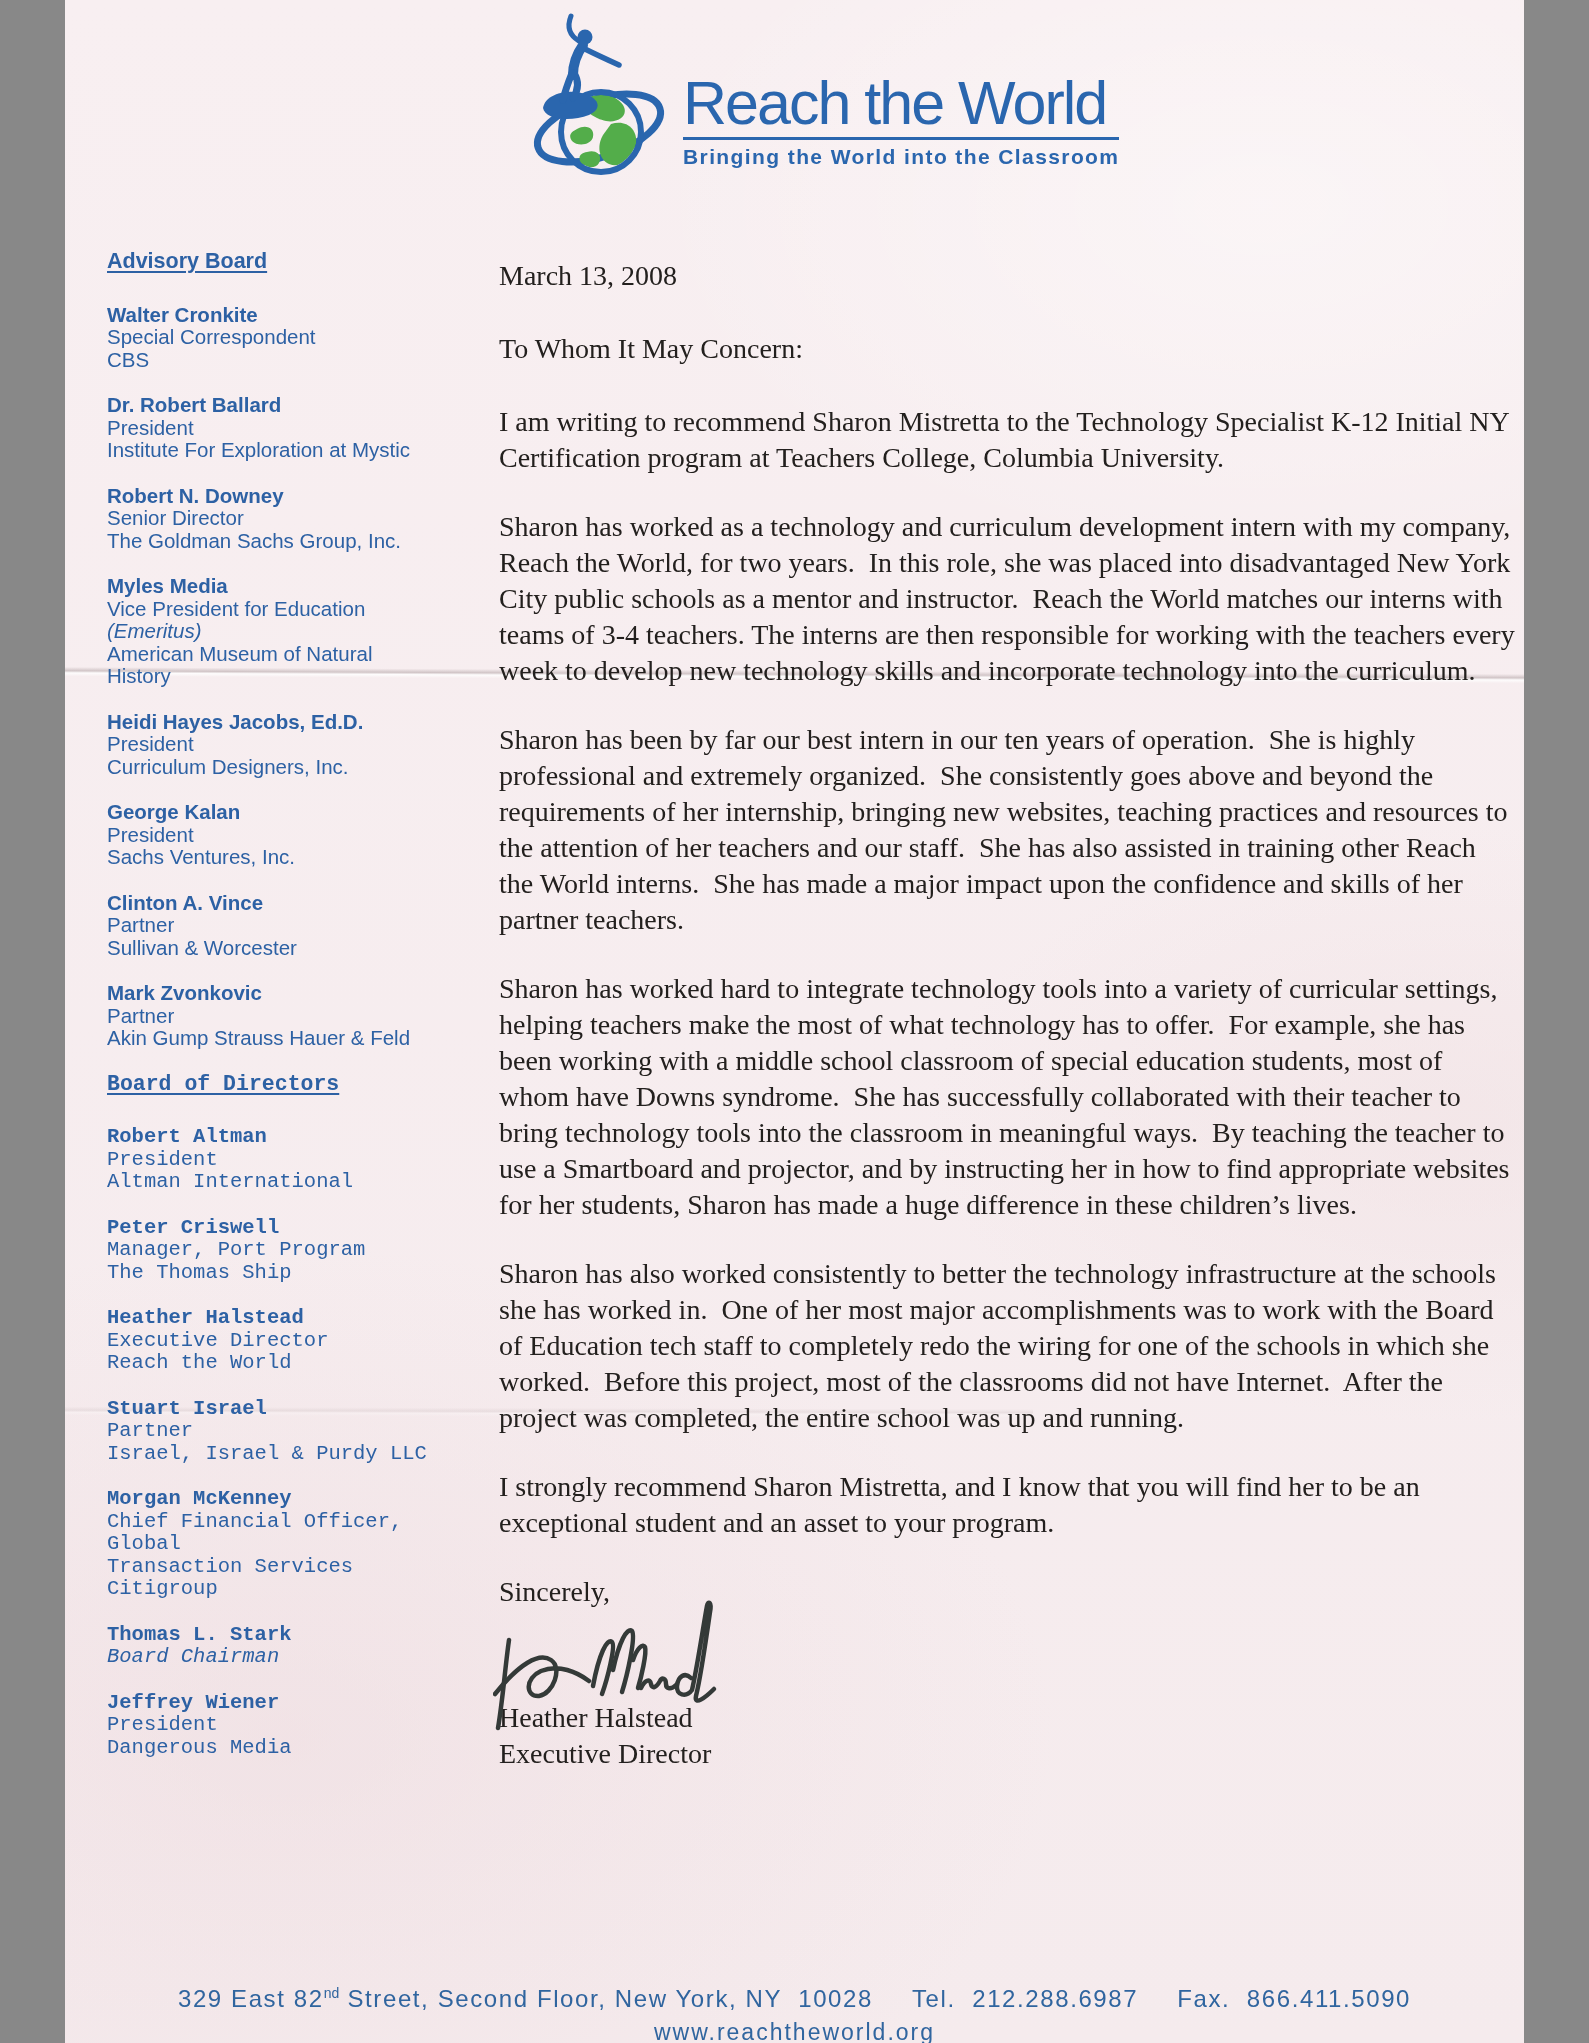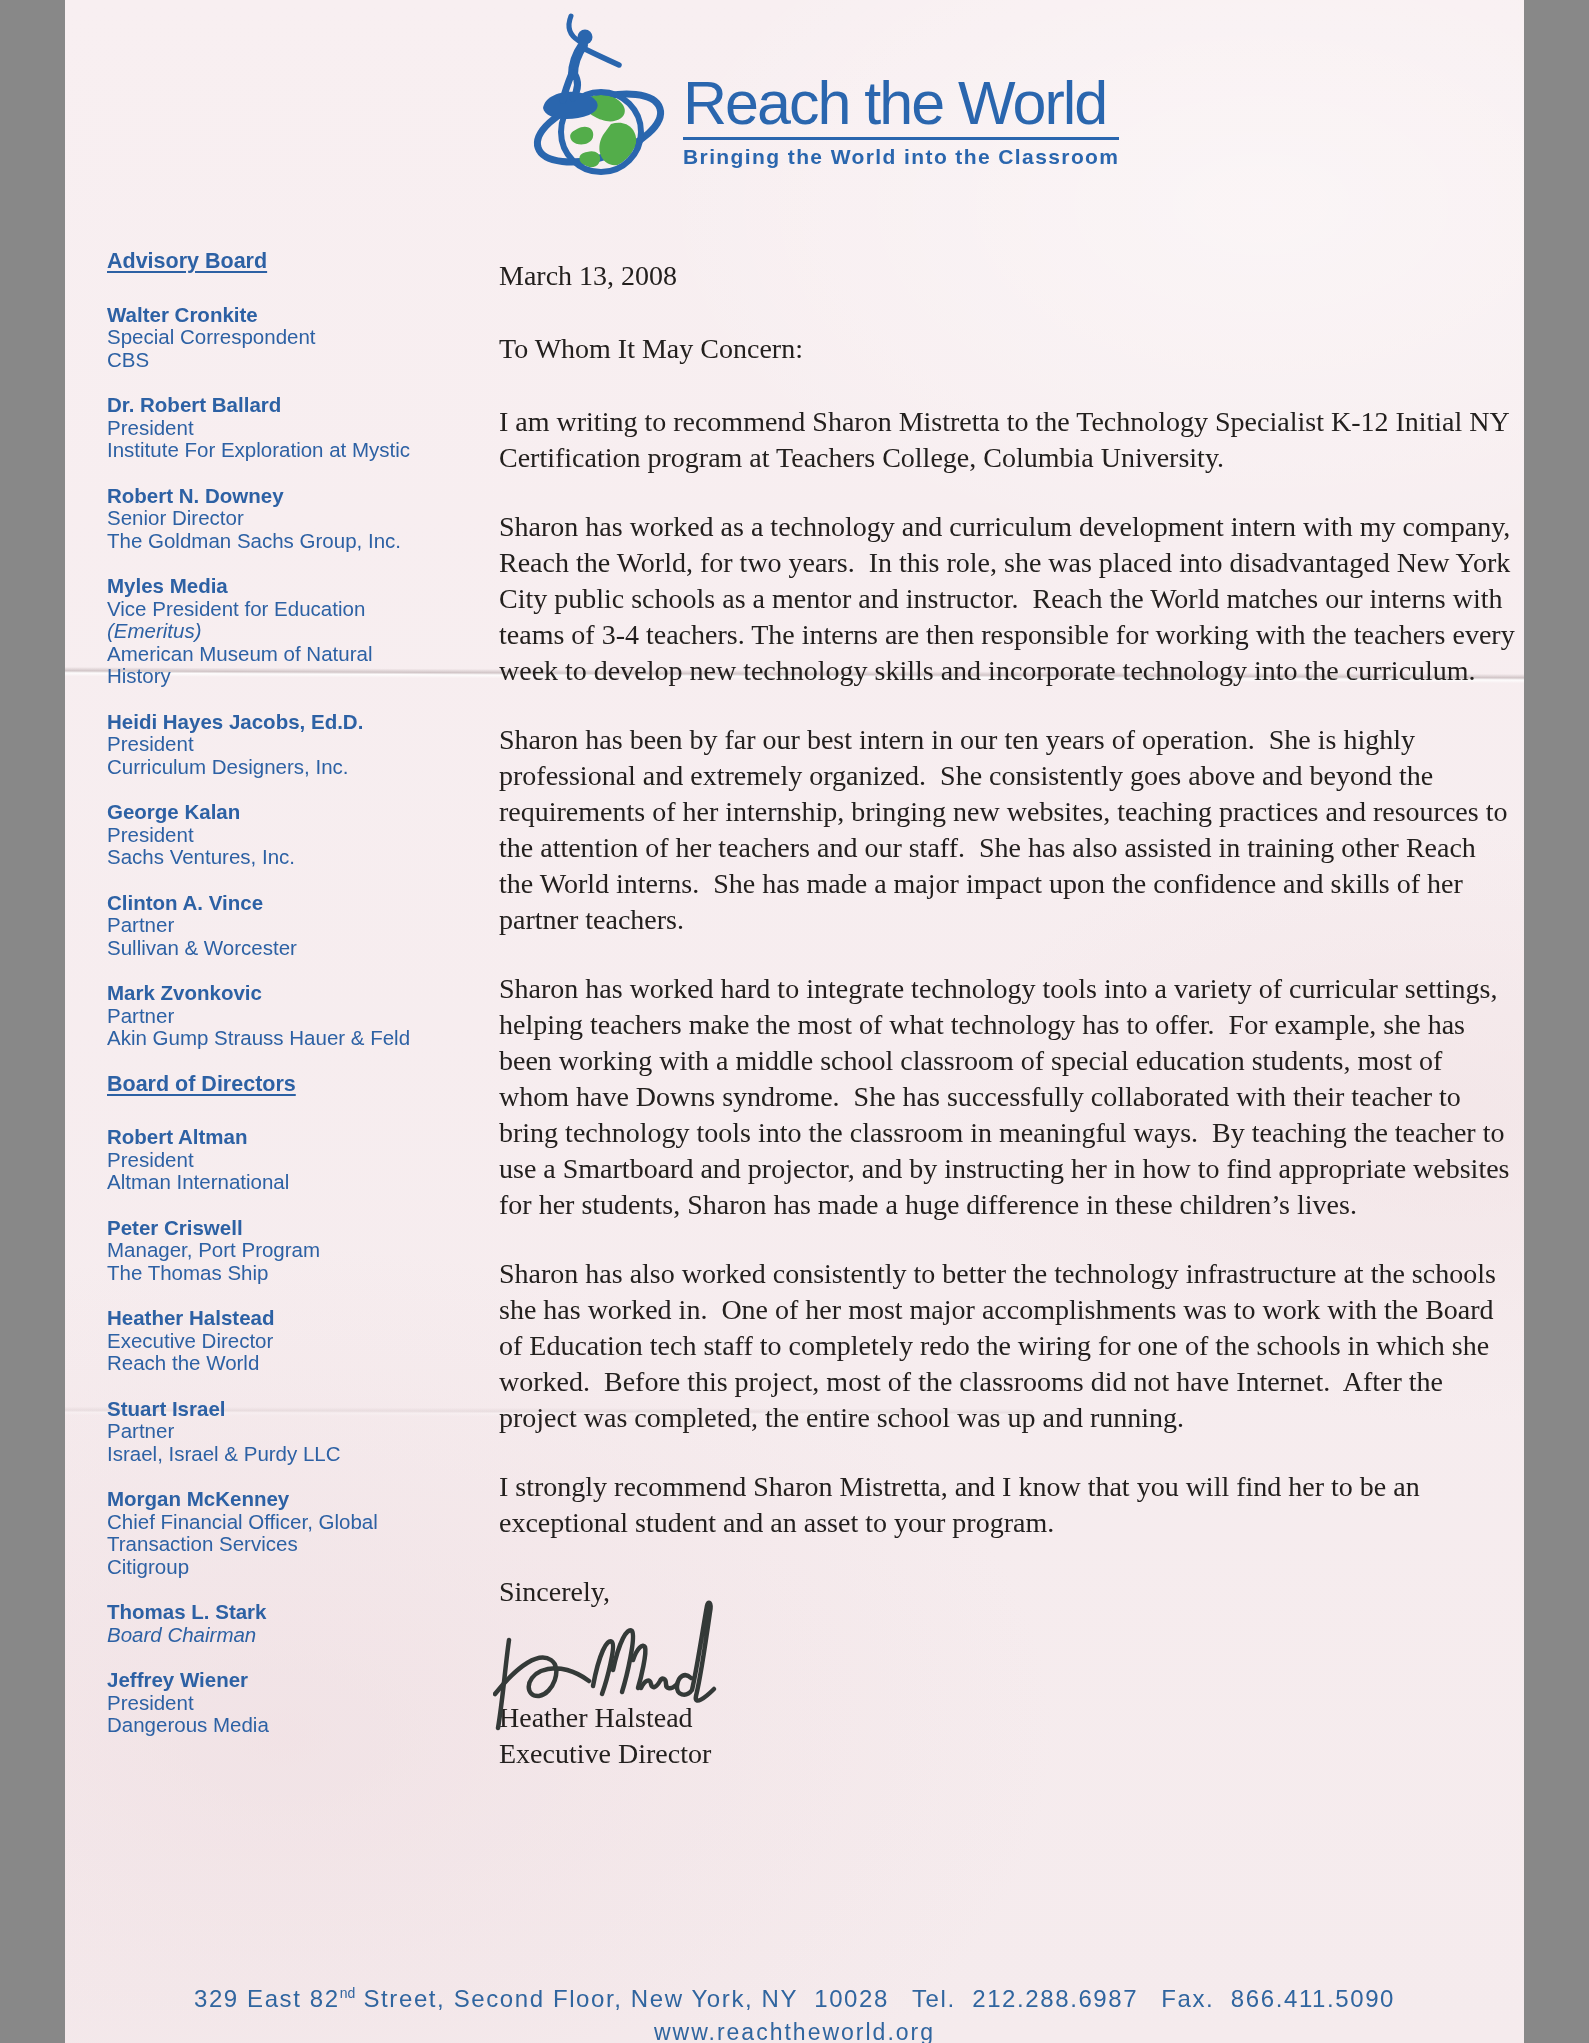--- a/index.html
+++ b/index.html
@@ -24,37 +24,37 @@
   .tagline{font-size:21px;font-weight:bold;color:#2a66ae;letter-spacing:1.4px;margin-top:5px;white-space:nowrap;}
   
   .crease{position:absolute;left:-12px;right:-12px;height:12px;pointer-events:none;}
   .crease-main{top:669px;transform:rotate(0.28deg);
     background:linear-gradient(to bottom, rgba(0,0,0,0) 12%, rgba(122,104,106,0.30) 44%, rgba(255,255,255,0.85) 62%, rgba(0,0,0,0) 90%);}
   .crease-faint{top:1406px;right:auto;width:980px;opacity:.4;transform:rotate(0.15deg);
     background:linear-gradient(to bottom, rgba(0,0,0,0) 15%, rgba(122,104,106,0.25) 45%, rgba(255,255,255,0.6) 63%, rgba(0,0,0,0) 90%);}
   
   .sidebar{position:absolute;top:250px;left:42px;width:330px;color:#2d61a4;font-size:20.5px;line-height:22.5px;}
   .sb-heading{font-weight:bold;font-size:21.5px;text-decoration:underline;text-decoration-thickness:2px;text-underline-offset:3px;margin-bottom:31px;}
-  .sb-group + .sb-group{}
+  .sb-group + .sb-group{font-family:Liberation Mono, monospace;}
   .sb-member{margin-bottom:23px;}
   .sb-name{font-weight:bold;}
   .sb-line.it{font-style:italic;}
   
   .letter{position:absolute;top:258px;left:434px;width:1018px;
     font-family:"Liberation Serif",serif;font-size:28px;line-height:36px;color:#23201e;}
   .letter .date{margin:0 0 37px;}
   .letter .salutation{margin:0 0 37px;}
   .letter .para{margin:0 0 33px;white-space:pre-wrap;}
   .letter .closing{margin:4px 0 0;}
   .sig-block{position:relative;height:104px;margin-bottom:-14px;}
   .sig-block svg{position:absolute;left:-6px;top:-14px;}
   .signer-name{margin:0;}
   .signer-title{margin:0;}
   
-  .footer-line{position:absolute;top:1985px;left:0;right:0;display:flex;justify-content:center;align-items:baseline;gap:23px;
+  .footer-line{position:absolute;top:1985px;left:0;right:0;display:flex;justify-content:center;align-items:baseline;gap:39px;
     color:#30659f;font-size:24px;letter-spacing:1.6px;white-space:pre;}
   .footer-line sup{font-size:14px;letter-spacing:0;}
   .website-line{position:absolute;top:2019px;left:0;right:0;text-align:center;color:#30659f;font-size:23px;letter-spacing:2px;}
   .website-line span{border-bottom:2px solid #30659f;padding-bottom:1px;}
 </style>
 </head>
 <body>
 
 <div class="page">
 

